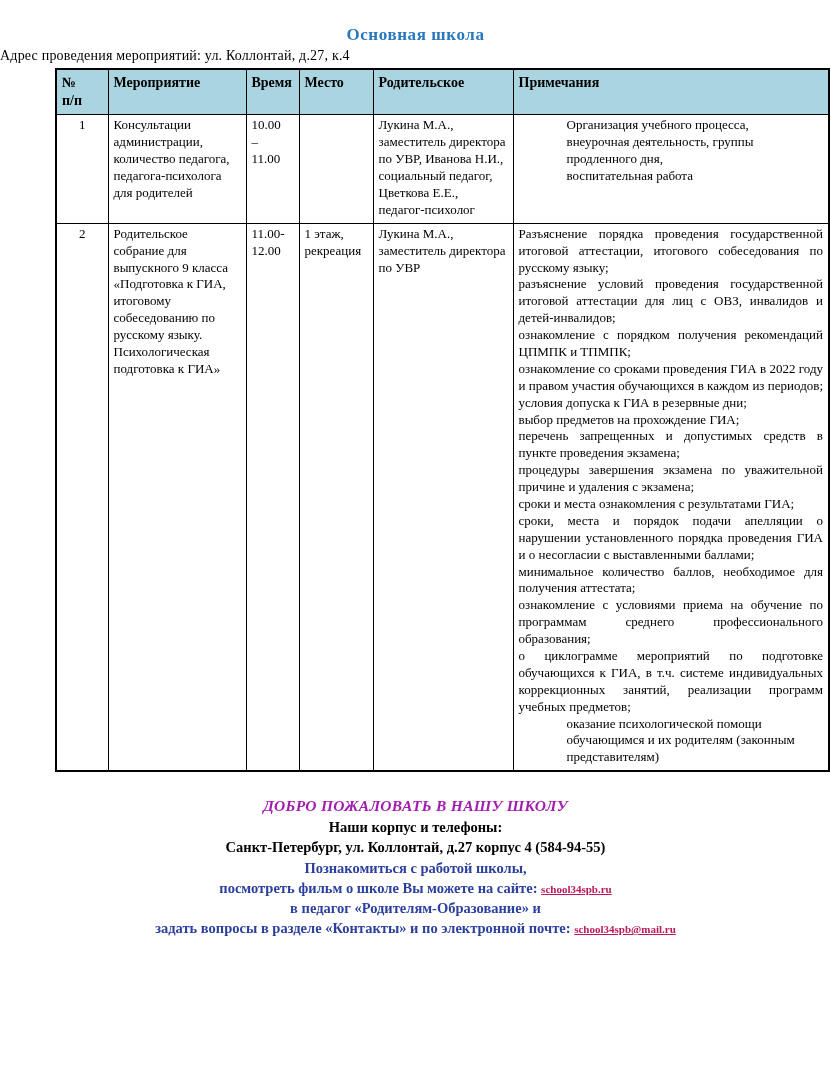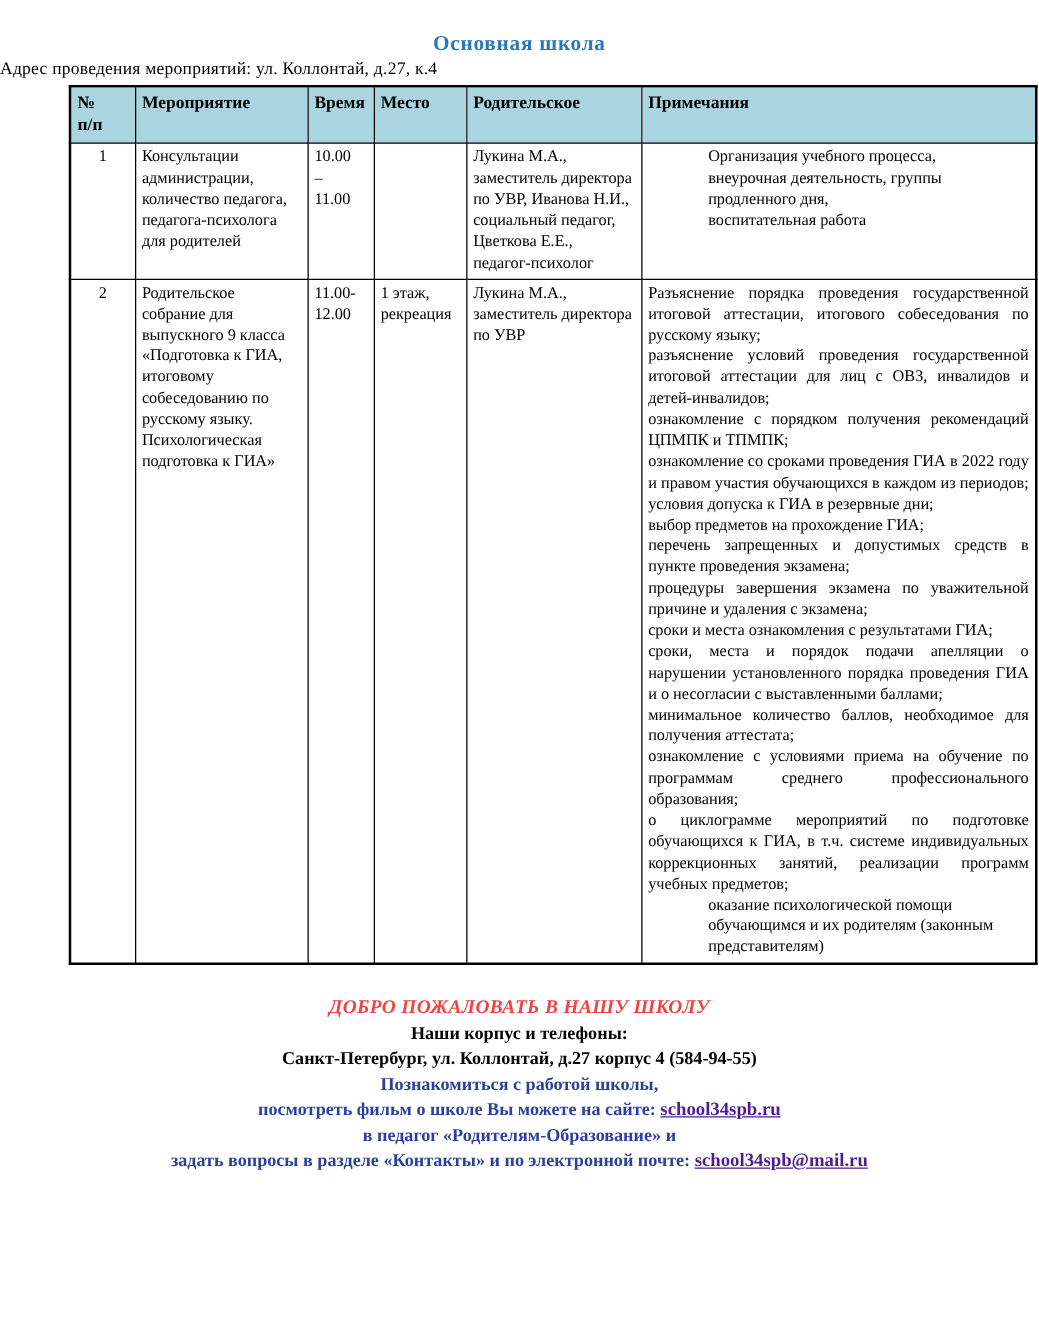--- a/index.html
+++ b/index.html
@@ -46,28 +46,28 @@
   .col-resp  { width:140px; }
   .col-notes { width:316px; }
   .num-cell { text-align:center; }
   .pre { white-space:pre-line; }
   .wrap-any { overflow-wrap:anywhere; }
   .notes-cell { padding-left:6px; padding-right:4px; }
   .note-item { text-align:justify; }
   .note-item.plain { text-align:left;margin-left:48px; }
   .footer { text-align:center; margin-top:23px; line-height:1.4; }
   .welcome {
-    color:#ef4444; font-weight:bold; font-style:italic;
+    color:#a21caf; font-weight:bold; font-style:italic;
     font-size:15.5px; letter-spacing:0.3px;
   }
   .footer-line { font-weight:bold; font-size:14.5px; }
   .footer-blue { color:#2B3F9F; }
   a.red-link {
-    color:#4c1d95; font-weight:bold; text-decoration:underline;
-    font-size:15px;
+    color:#be185d; font-weight:bold; text-decoration:underline;
+    font-size:11px;
   }
 </style>
 </head>
 <body>
 
 <div class="page-title">Основная школа</div>
 <div class="page-subtitle">Адрес проведения мероприятий: ул. Коллонтай, д.27, к.4</div>
 
 <table class="schedule">
   <colgroup>

